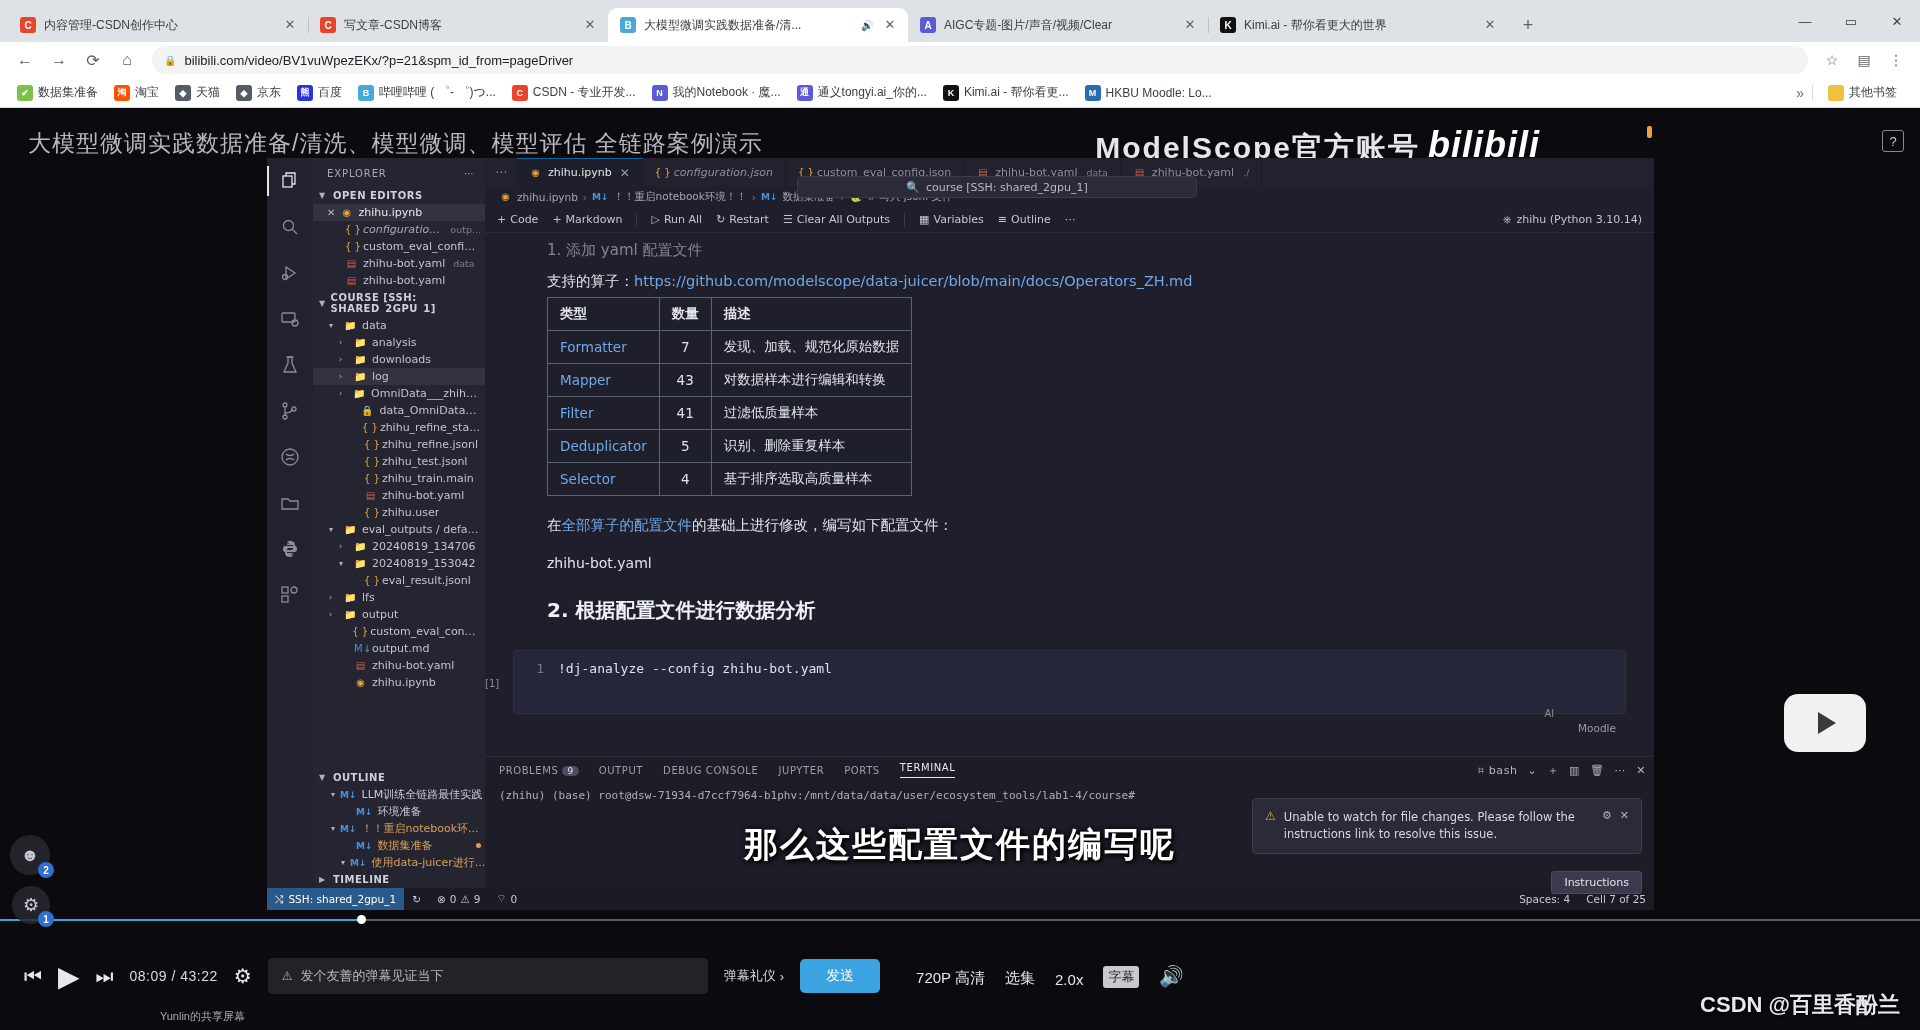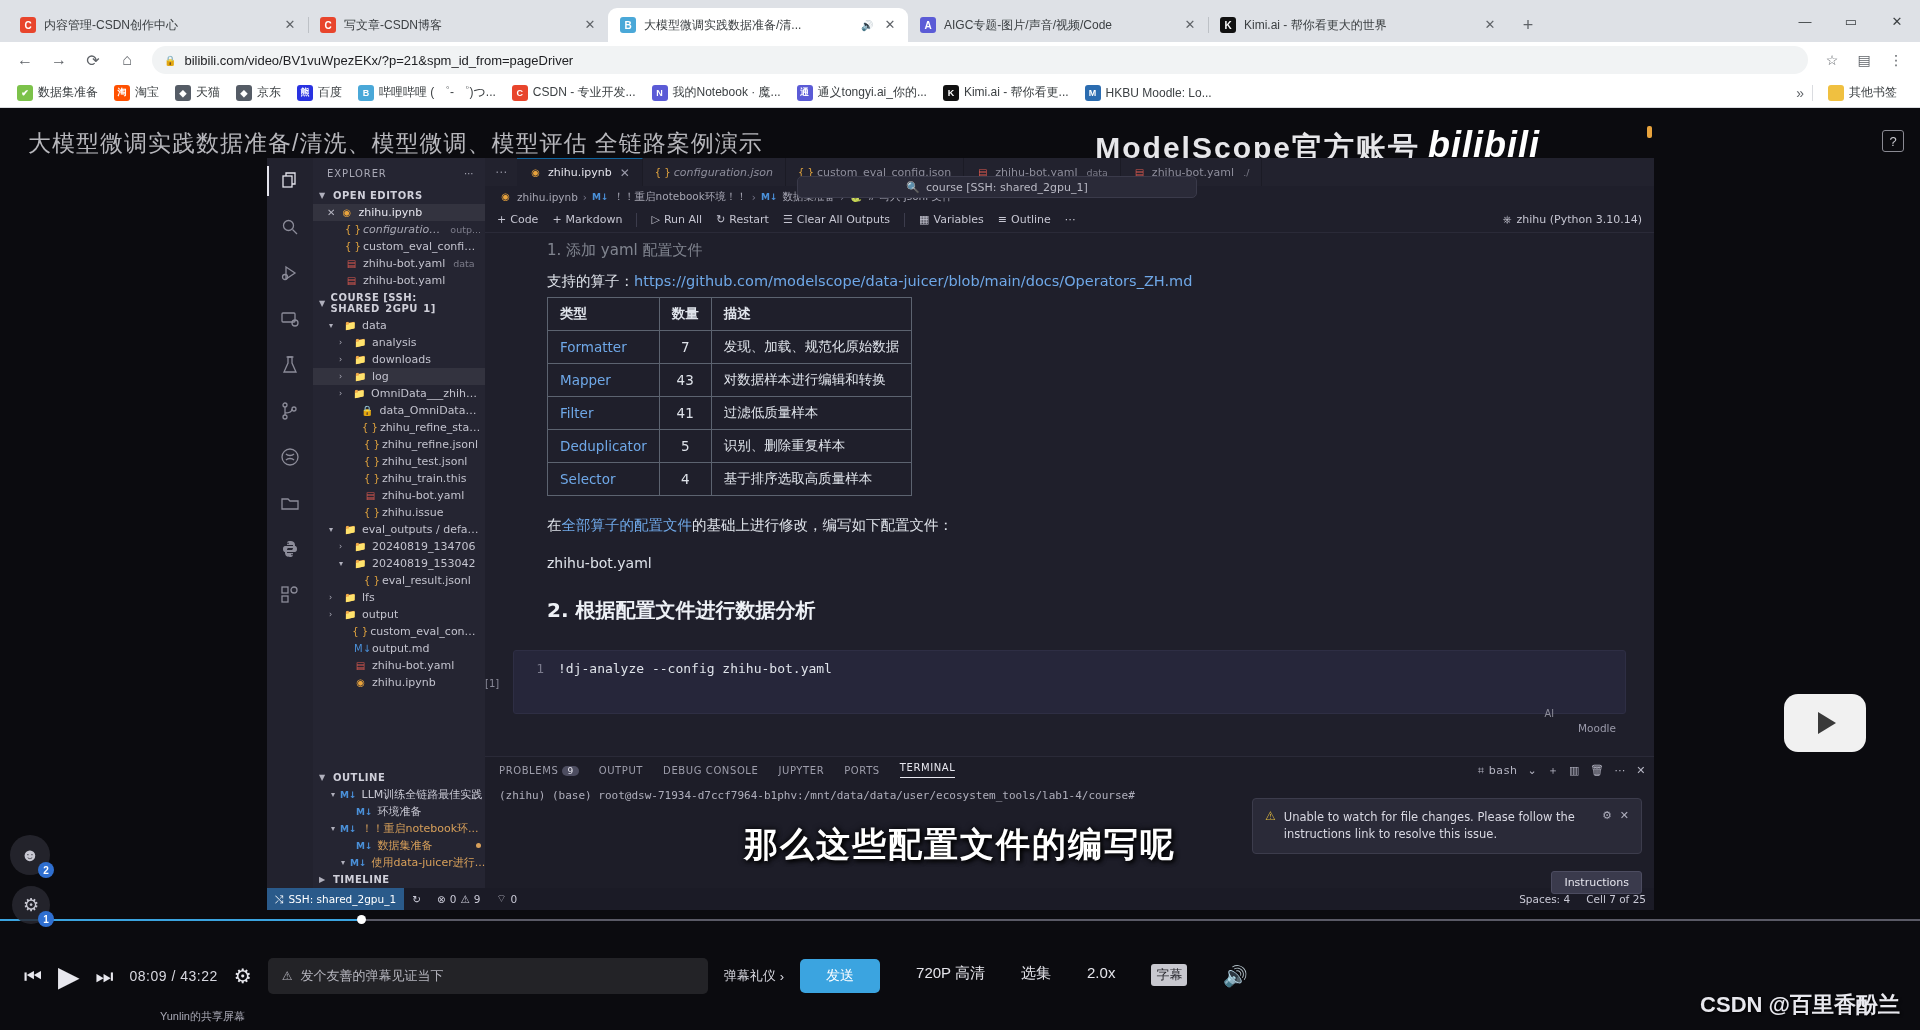--- a/index.html
+++ b/index.html
@@ -261,21 +261,21 @@
   .cb-icon { color: #e8e8ee; font-size: 20px; display: flex; align-items: center; justify-content: center; }
   .cb-play { font-size: 28px; }
   .cb-time { color: #d8d8e0; font-size: 14px; letter-spacing: .5px; }
   .danmu-box {
     flex: 1 1 auto; height: 36px; background: rgba(255,255,255,.10); border-radius: 5px;
     display: flex; align-items: center; padding: 0 14px; gap: 8px; max-width: 440px;
   }
   .danmu-box .ph { color: #b6b6bf; font-size: 13px; }
   .gift { color: #d8d8e0; font-size: 13px; display: flex; align-items: center; gap: 4px; }
   .sendbtn { background: #3ba4e0; color: #fff; border-radius: 5px; padding: 8px 26px; font-size: 14px; }
-  .cb-right { display: flex; align-items: flex-start; gap: 36px; margin-left: 20px; }
+  .cb-right { display: flex; align-items: flex-end; gap: 20px; margin-left: 20px; }
   .cb-txt { color: #e4e4ea; font-size: 15px; }
   .cc-badge { background: #c8c8cf; color: #2a2a30; border-radius: 3px; padding: 2px 5px; font-size: 13px; }
   .watermark {
     position: absolute; right: 20px; bottom: 10px; color: #e8e8ee; font-size: 22px;
     font-weight: bold; z-index: 31; text-shadow: 1px 1px 3px #000; margin-left: 12px;
   }
   .ytbtn {
     position: absolute; right: 54px; bottom: 278px; width: 82px; height: 58px;
     background: #f1f1f1; border-radius: 14px; display: flex; align-items: center;
     justify-content: center; z-index: 24;
@@ -303,21 +303,21 @@
       <span class="tsep"></span>
     </div>
     <div class="tab active">
       <span class="favicon" style="background:#4aa8d8">B</span>
       <span class="ttl">大模型微调实践数据准备/清...</span>
       <span class="spk">🔊</span>
       <span class="tclose">✕</span>
     </div>
     <div class="tab">
       <span class="favicon" style="background:#5b5bd6">A</span>
-      <span class="ttl">AIGC专题-图片/声音/视频/Code</span>
+      <span class="ttl">AIGC专题-图片/声音/视频/Clear</span>
       <span class="tclose">✕</span>
       <span class="tsep"></span>
     </div>
     <div class="tab">
       <span class="favicon" style="background:#111">K</span>
       <span class="ttl">Kimi.ai - 帮你看更大的世界</span>
       <span class="tclose">✕</span>
     </div>
     <div class="newtab">+</div>
     <div class="winctl">
@@ -559,31 +559,31 @@
                 <span class="nm">zhihu_refine.jsonl</span>
               </div>
               <div class="row" style="padding-left: 36px;">
                 <span class="chev"></span>
                 <span class="ico json">{ }</span>
                 <span class="nm">zhihu_test.jsonl</span>
               </div>
               <div class="row" style="padding-left: 36px;">
                 <span class="chev"></span>
                 <span class="ico json">{ }</span>
-                <span class="nm">zhihu_train.this</span>
+                <span class="nm">zhihu_train.main</span>
               </div>
               <div class="row" style="padding-left: 36px;">
                 <span class="chev"></span>
                 <span class="ico yaml">▤</span>
                 <span class="nm">zhihu-bot.yaml</span>
               </div>
               <div class="row" style="padding-left: 36px;">
                 <span class="chev"></span>
                 <span class="ico json">{ }</span>
-                <span class="nm">zhihu.issue</span>
+                <span class="nm">zhihu.user</span>
               </div>
               <div class="row" style="padding-left: 16px;">
                 <span class="chev">▾</span>
                 <span class="ico fold">📁</span>
                 <span class="nm">eval_outputs / default</span>
               </div>
               <div class="row" style="padding-left: 26px;">
                 <span class="chev">›</span>
                 <span class="ico foldb">📁</span>
                 <span class="nm">20240819_134706</span>

